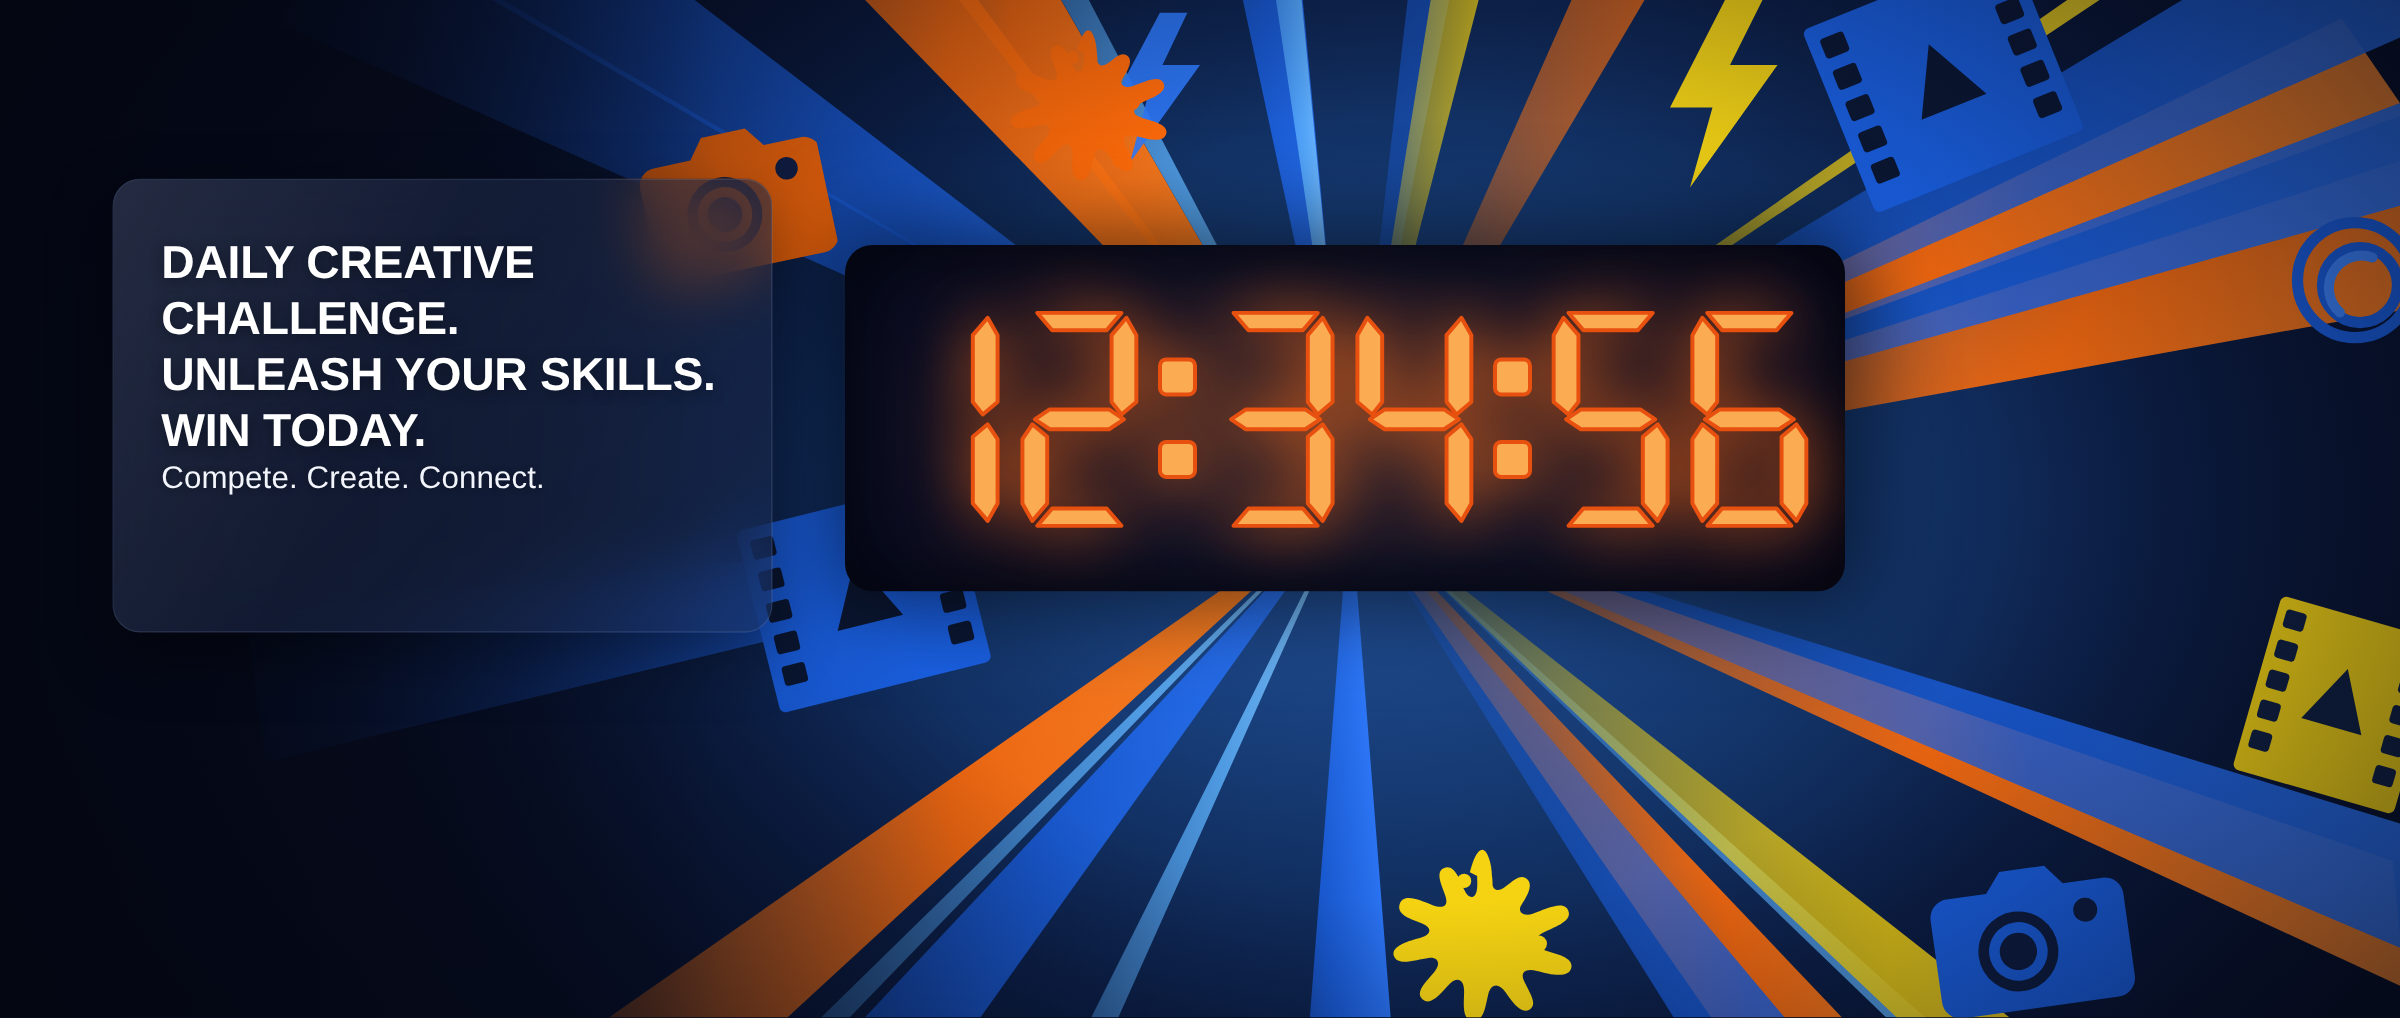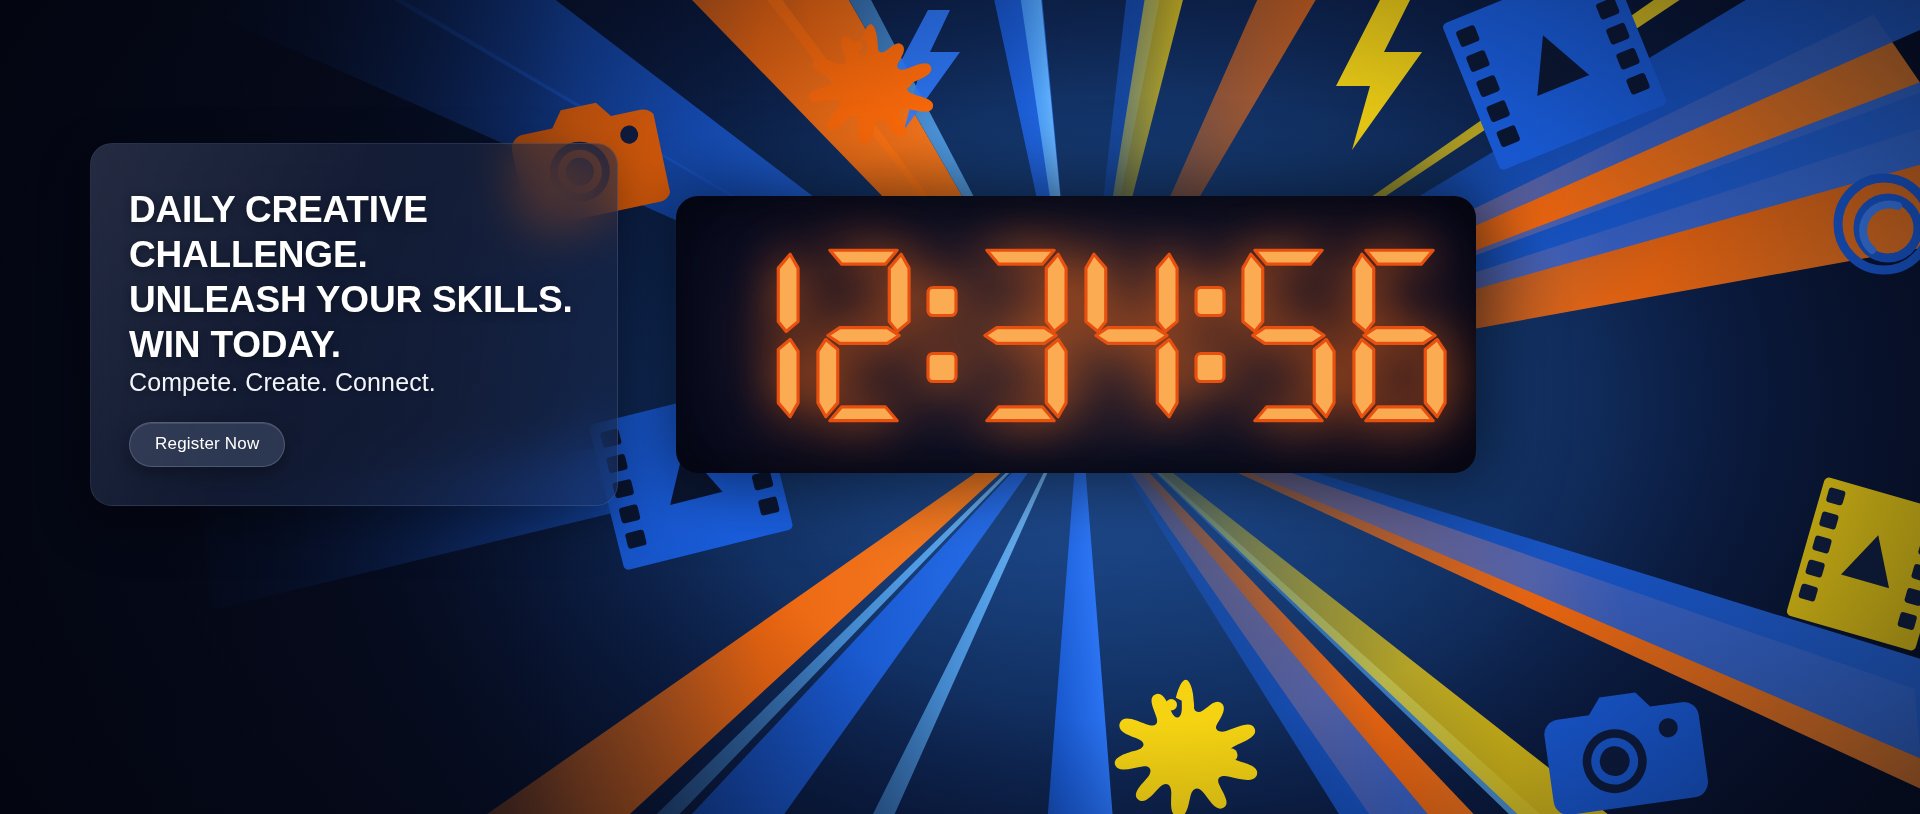--- a/index.html
+++ b/index.html
@@ -336,21 +336,20 @@
 
   <div class="bg-vignette"></div>
 
   <div class="glass-card">
     <div class="card-inner">
       <h1 class="headline">DAILY CREATIVE
 CHALLENGE.
 UNLEASH YOUR SKILLS.
 WIN TODAY.</h1>
       <p class="subhead">Compete. Create. Connect.</p>
-      <button class="cta-btn">Register Now</button>
     </div>
   </div>
 
   <div class="clock-panel">
     <div class="clock-glow"></div>
     <div class="clock-digits" id="clock-digits">
         <div class="seg-digit"><svg width="107" height="195" viewBox="-4 -4 108 190">
             <polygon class="seg seg-on" points="88,10 96,24 96,78 84,88 76,78 76,24"></polygon>
             <polygon class="seg seg-on" points="88,96 96,108 96,160 88,174 76,160 76,106"></polygon>
           </svg></div>

